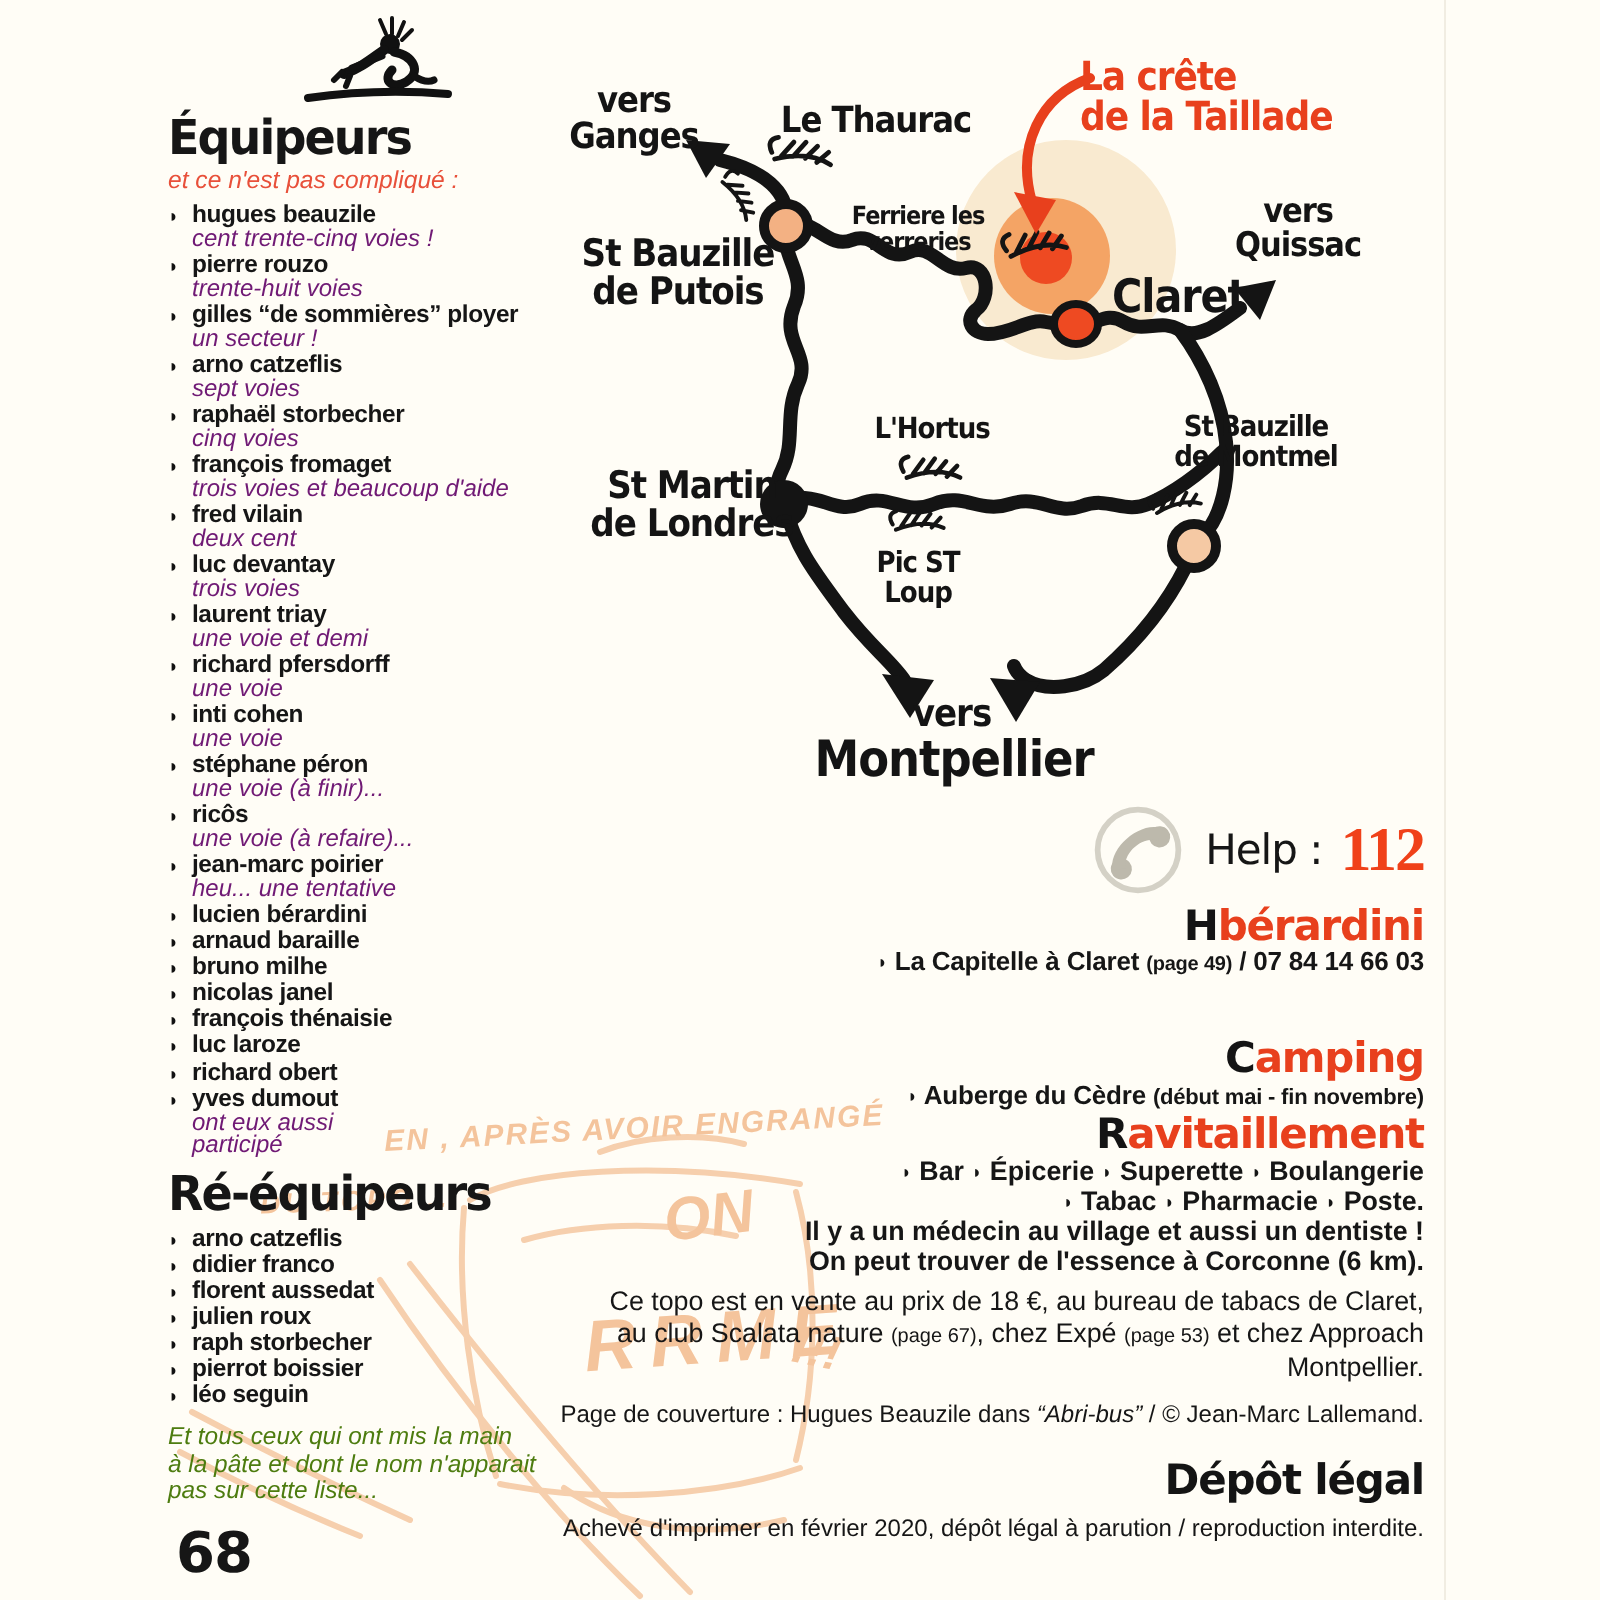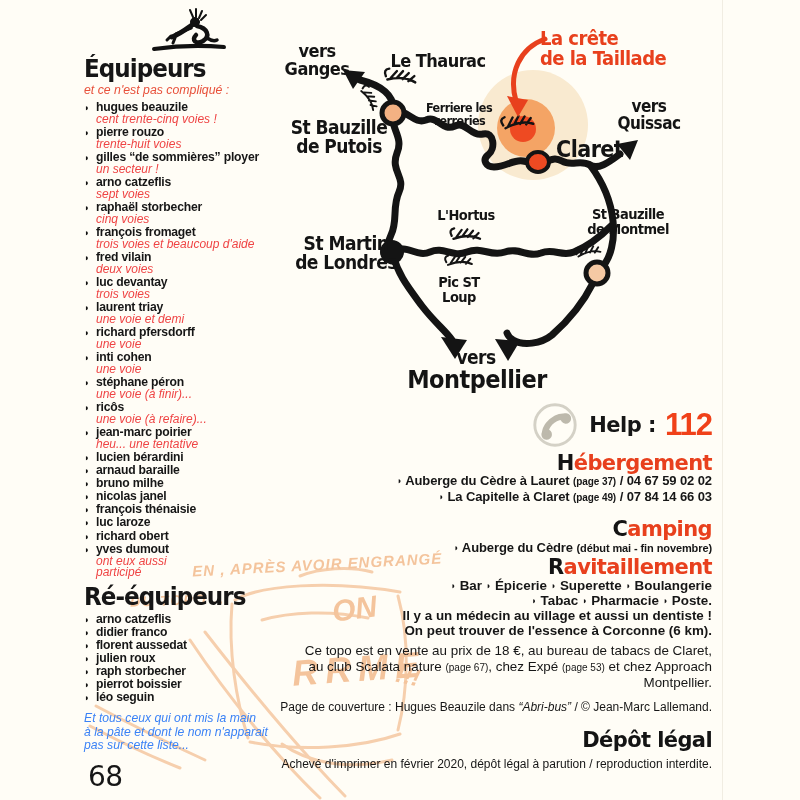--- a/index.html
+++ b/index.html
@@ -1,46 +1,46 @@
 <!DOCTYPE html>
 <html><head>
 <meta charset="utf-8">
 <style>
   html,body{margin:0;padding:0}
   body{width:800px;height:800px;position:relative;overflow:hidden;
        background:#fffdf6;color:#161616;
        font-family:"Liberation Sans",sans-serif;}
-  .fat{font-family:"DejaVu Sans",sans-serif;font-weight:normal;letter-spacing:-0.5px}
+  .fat{font-family:"DejaVu Sans",sans-serif;font-weight:bold;letter-spacing:-0.5px}
   
   #left-col{position:absolute;left:84px;top:8px;width:210px;z-index:4}
   #climber{display:block;margin:0 auto 2px auto}
   .h-left{font-family:"DejaVu Sans",sans-serif;font-weight:bold;font-size:24px;
           letter-spacing:-1px;transform:scaleX(.96);transform-origin:left;line-height:26px}
   .sub-red{color:#e8503a;font-style:italic;font-size:12.3px;line-height:13px;margin:2px 0 4px 0}
   .eq-item{display:flex;align-items:flex-start}
   .blt{width:12px;font-size:9px;line-height:12px;padding-top:1px;flex:none;color:#111}
   .eq-name{font-weight:bold;font-size:12.2px;line-height:12px;letter-spacing:-0.2px}
-  .eq-note{color:#ef4444;font-style:italic;font-size:12px;line-height:11px;white-space:pre-line;padding-top:1px;padding-bottom:1px}
+  .eq-note{color:#701a75;font-style:italic;font-size:12px;line-height:11px;white-space:pre-line;padding-top:1px;padding-bottom:1px}
   .solo .eq-name{line-height:13.1px}
   #re-heading{margin-top:5px;margin-bottom:3px}
-  #closing-note{margin-top:8px;color:#3b82f6;font-style:italic;font-size:12.2px;
+  #closing-note{margin-top:8px;color:#4d7c0f;font-style:italic;font-size:12.2px;
                 line-height:13.5px;white-space:pre-line}
   #page-number{position:absolute;left:88px;top:760px;font-size:28px;z-index:5}
   
   #map-svg{position:absolute;left:280px;top:25px;z-index:2}
   .maplbl{position:absolute;z-index:3;font-family:"DejaVu Sans",sans-serif;font-weight:bold;
           white-space:pre-line;text-align:center;line-height:1.02;letter-spacing:-0.6px;
           transform:translateX(-50%) scaleX(.9);transform-origin:center top;color:#141414}
   .maplbl.left-anchor{transform:scaleX(.9);transform-origin:left top;text-align:left}
   .red-txt{color:#e8401d}
   
   #right-col{position:absolute;left:278px;top:0;width:434px;z-index:4;text-align:right}
   #help-row{position:absolute;top:400px;right:0;display:flex;align-items:center;gap:9px}
-  #help-label{font-family:"DejaVu Sans",sans-serif;font-weight:bold;font-size:21px;letter-spacing:-0.5px}
-  #help-number{font-family:Liberation Sans, sans-serif;font-weight:bold;font-size:31px;
+  #help-label{font-family:"DejaVu Sans",sans-serif;font-weight:normal;font-size:21px;letter-spacing:-0.5px}
+  #help-number{font-family:Liberation Serif, serif;font-weight:bold;font-size:31px;
                letter-spacing:-1px;color:#f04119}
   .h-right{position:absolute;right:0;font-family:"DejaVu Sans",sans-serif;font-weight:bold;
            font-size:21px;letter-spacing:-0.6px;color:#e8401d;line-height:22px}
   .h-right .cap{color:#141414}
   .rc-line{font-weight:bold;font-size:13px;line-height:14.6px;letter-spacing:-0.1px;white-space:nowrap}
   .rc-block{position:absolute;right:0}
   .pg{font-size:10px}
   .blt2{font-size:9px;position:relative;top:-1px}
   #camping-entry .detail{font-weight:bold;font-size:11px}
   .rv-note{font-weight:bold;font-size:13.4px;line-height:15px}
@@ -135,21 +135,21 @@
         <span class="blt">◗</span>
         <div>
           <div class="eq-name">françois fromaget</div>
           <div class="eq-note">trois voies et beaucoup d'aide</div>
         </div>
       </div>
       <div class="eq-item duo">
         <span class="blt">◗</span>
         <div>
           <div class="eq-name">fred vilain</div>
-          <div class="eq-note">deux voies</div>
+          <div class="eq-note">deux cent</div>
         </div>
       </div>
       <div class="eq-item duo">
         <span class="blt">◗</span>
         <div>
           <div class="eq-name">luc devantay</div>
           <div class="eq-note">trois voies</div>
         </div>
       </div>
       <div class="eq-item duo">
@@ -362,23 +362,22 @@
       <g transform="rotate(-40 26 26)" fill="#bdb9ac">
         <circle cx="13" cy="28" r="5.5"></circle>
         <circle cx="39" cy="28" r="5.5"></circle>
         <path d="M9,26 C14,15 38,15 43,26 L37,29 C33,22 19,22 15,29 Z"></path>
       </g>
     </svg>
     <span id="help-label">Help :</span>
     <span id="help-number">112</span>
   </div>
 
-  <div class="h-right" style="top:452px"><span class="cap">H</span><span>ébergement</span></div>
+  <div class="h-right" style="top:452px"><span class="cap">H</span><span>bérardini</span></div>
   <div class="rc-block" id="heberg-entries" style="top:474px">
-      <div class="rc-line"><span class="blt2">◗</span> <span>Auberge du Cèdre à Lauret</span> <span class="pg">(page 37)</span> <span>/ 04 67 59 02 02</span></div>
       <div class="rc-line"><span class="blt2">◗</span> <span>La Capitelle à Claret</span> <span class="pg">(page 49)</span> <span>/ 07 84 14 66 03</span></div>
     </div>
 
   <div class="h-right" style="top:518px"><span class="cap">C</span><span>amping</span></div>
   <div class="rc-block rc-line" id="camping-entry" style="top:541px">
     <span class="blt2">◗</span>
     <span>Auberge du Cèdre</span>
     <span class="detail">(début mai - fin novembre)</span>
   </div>
 

